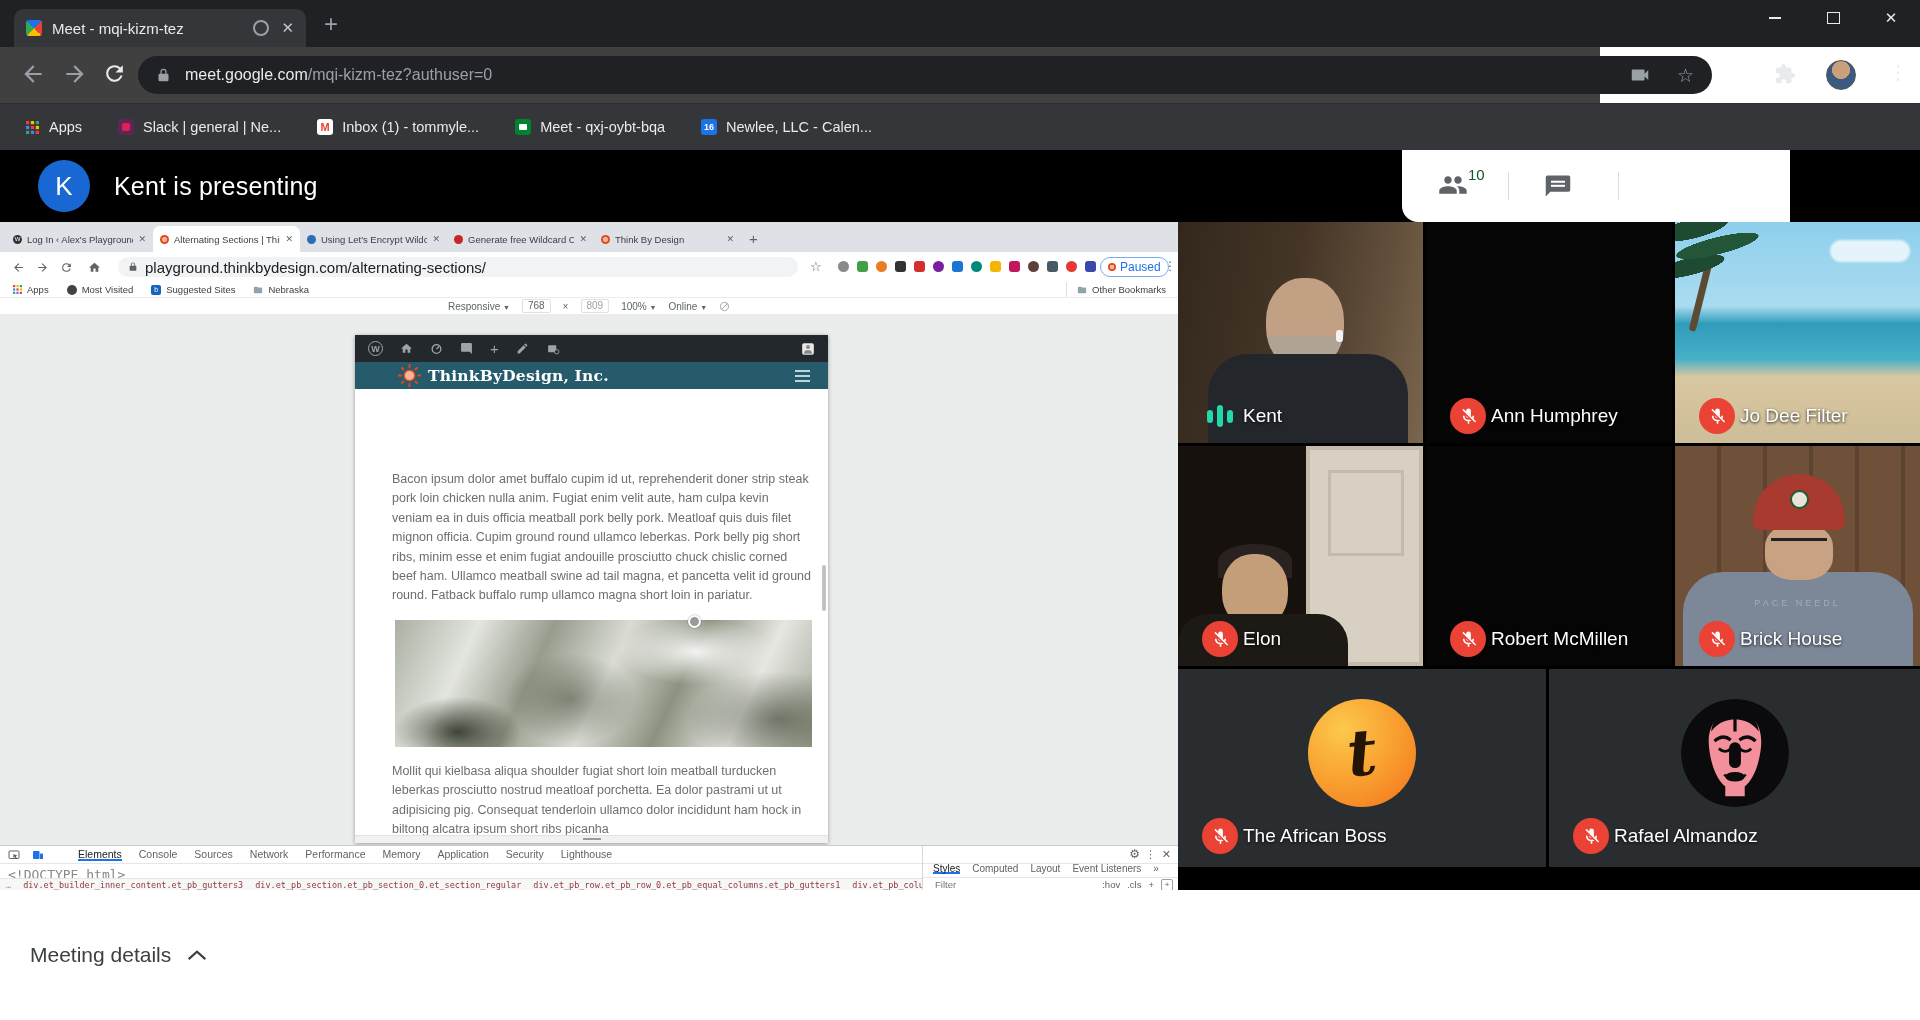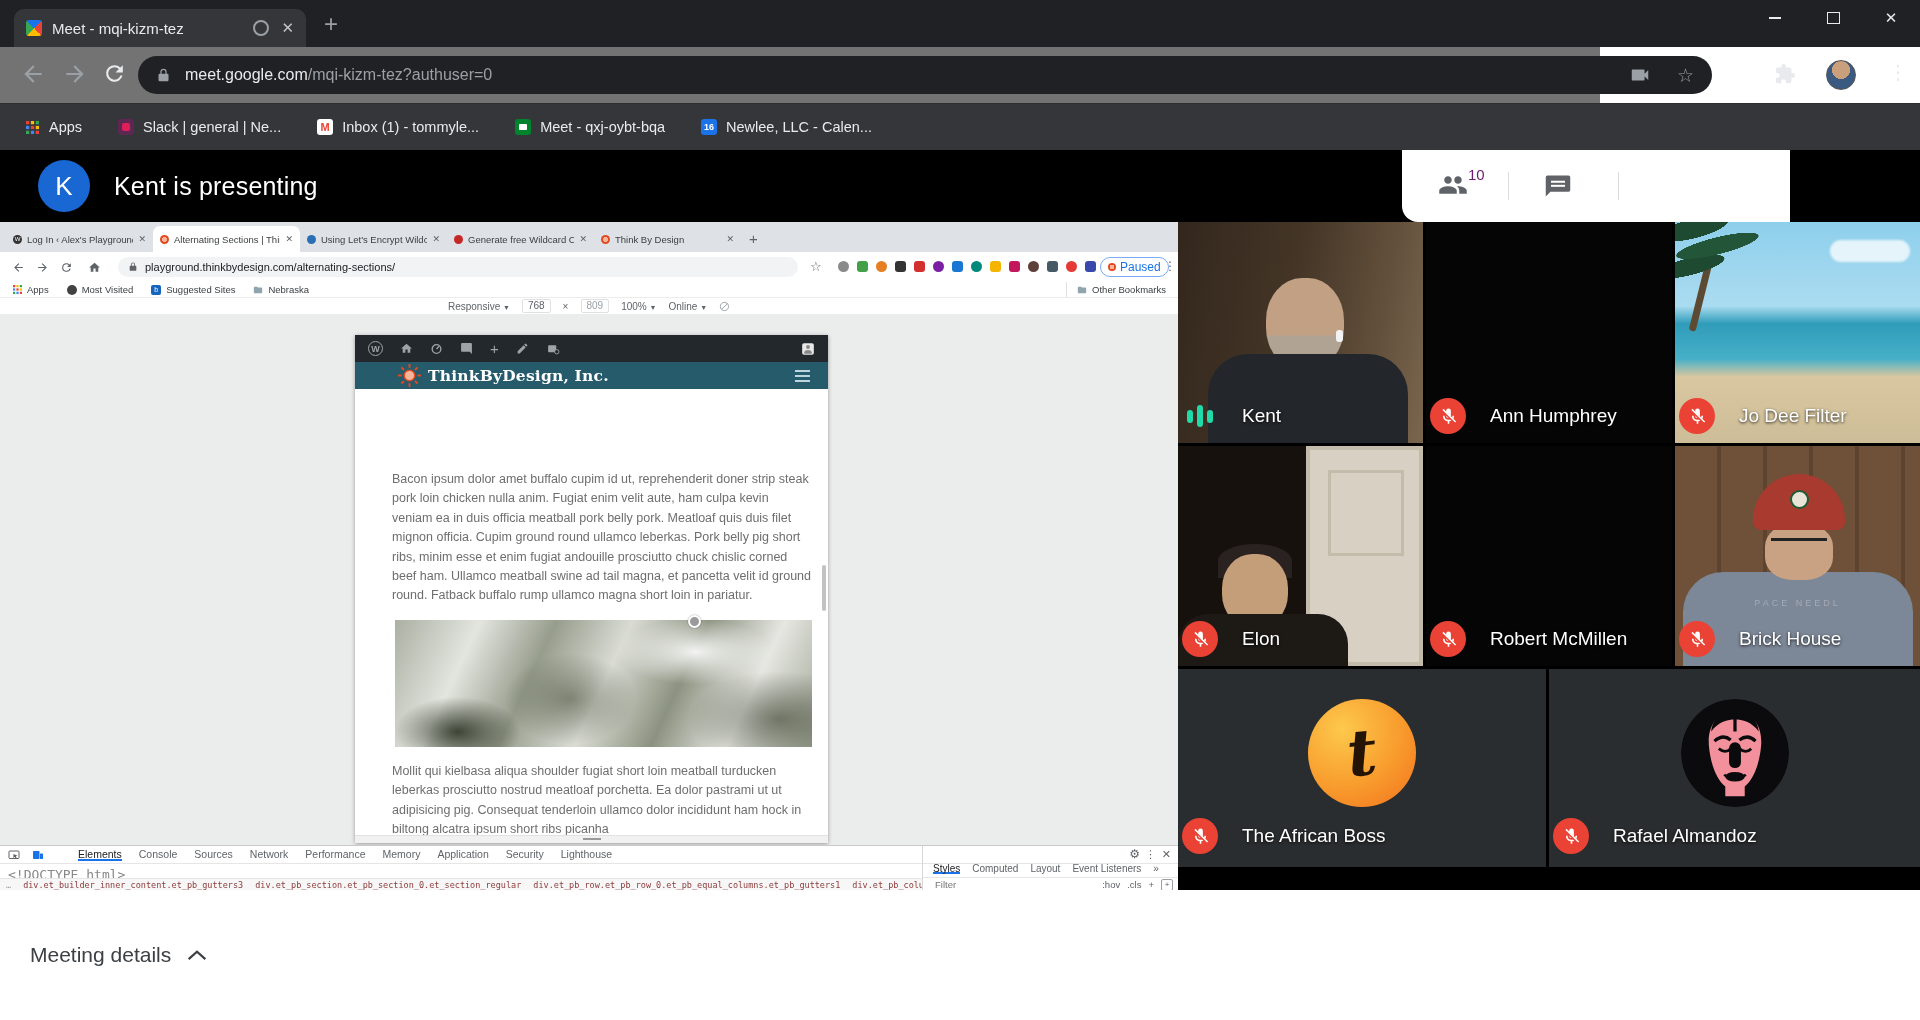--- a/index.html
+++ b/index.html
@@ -12,21 +12,21 @@
   .tab-fav{width:16px;height:16px;border-radius:3px;margin-right:10px;flex:none;background:conic-gradient(from 45deg,#ea4335 0 25%,#fbbc04 0 50%,#34a853 0 75%,#1a73e8 0 100%);}
   .tab-title{flex:1;white-space:nowrap;overflow:hidden;}
   .rec-ring{width:12px;height:12px;border:2.5px solid #9aa0a6;border-radius:50%;margin:0 12px;flex:none;}
   .tab-x{color:#c3c6cb;font-size:15px;flex:none;}
   .newtab{position:absolute;left:324px;top:12px;color:#9aa0a6;font-size:24px;line-height:24px;}
   .winbtn{position:absolute;top:0;width:58px;height:36px;display:flex;align-items:center;justify-content:center;color:#e8eaed;}
   .wb-min i{display:block;width:12px;height:1.5px;background:#e8eaed;}
   .wb-max i{display:block;width:11px;height:10px;border:1.5px solid #e8eaed;}
   .wb-close{font-size:15px;}
 
-  .toolbar{position:absolute;left:0;top:47px;width:1600px;height:56px;background:#737373;}
+  .toolbar{position:absolute;left:0;top:47px;width:1600px;height:56px;background:#404040;}
   .navic{position:absolute;top:14px;}
   .omnibox{position:absolute;left:138px;top:9px;width:1574px;height:38px;border-radius:19px;background:#202124;display:flex;align-items:center;padding:0 18px;box-sizing:border-box;}
   .omni-host{color:#e8eaed;font-size:16px;margin-left:14px;}
   .omni-path{color:#9aa0a6;font-size:16px;}
   .omni-sp{flex:1;}
   .star{color:#9aa0a6;font-size:19px;margin-left:26px;}
   .avatar-btn{position:absolute;left:1826px;top:13px;width:28px;height:28px;border-radius:50%;background:radial-gradient(circle at 50% 32%,#caa07c 0 38%,#3b5a82 39% 100%);border:1.5px solid #555;}
   .menu-dots{position:absolute;left:1888px;top:13px;color:#e8eaed;font-size:20px;}
 
   .bkbar{position:absolute;left:0;top:103px;width:1920px;height:47px;background:#35363a;border-top:1px solid #2c2d30;display:flex;align-items:center;gap:36px;padding-left:24px;box-sizing:border-box;}
@@ -38,21 +38,21 @@
   .fav-meet{background:#00832d;}
   .fav-meet i{display:block;width:8px;height:6px;background:#fff;border-radius:1px;}
   .fav-cal{background:#1a73e8;color:#fff;font-size:9px;font-weight:bold;}
 
   
   .meet-header{position:absolute;left:0;top:150px;width:1920px;height:72px;background:#000;}
   .k-avatar{position:absolute;left:38px;top:10px;width:52px;height:52px;border-radius:50%;background:#1967d2;color:#fff;font-size:26px;display:flex;align-items:center;justify-content:center;}
   .banner{position:absolute;left:114px;top:0;height:72px;display:flex;align-items:center;color:#fff;font-size:25px;letter-spacing:.2px;}
   .hdr-pill{position:absolute;left:1402px;top:0;width:388px;height:72px;background:#fff;border-radius:0 0 0 16px;}
   .people-wrap{position:absolute;left:36px;top:20px;}
-  .people-count{position:absolute;left:30px;top:-4px;color:#701a75;font-size:15px;}
+  .people-count{position:absolute;left:30px;top:-4px;color:#14532d;font-size:15px;}
   .vsep{position:absolute;top:22px;width:1px;height:28px;background:#dadce0;}
   .chat-ic{position:absolute;left:142px;top:22px;}
   .clock{position:absolute;left:232px;top:0;width:146px;height:72px;display:flex;align-items:center;justify-content:center;color:#73777b;font-size:27px;}
   .self-thumb{position:absolute;left:1790px;top:150px;width:130px;height:72px;overflow:hidden;background:linear-gradient(100deg,#aaa69d 0 55%,#c7c2b8 55% 100%);}
   .self-text{position:absolute;left:8px;top:6px;color:#3e6cb0;font-size:13px;opacity:.75;font-style:italic;text-shadow:0 0 2px #3e6cb0;}
   .self-head{position:absolute;left:86px;top:18px;width:26px;height:30px;border-radius:45%;background:#b78a65;}
   .self-glasses{position:absolute;left:89px;top:28px;width:20px;height:5px;border-top:2px solid #222;}
   .self-body{position:absolute;left:66px;top:44px;width:64px;height:30px;border-radius:12px 12px 0 0;background:#333a44;}
   .you-label{position:absolute;left:10px;bottom:6px;color:#fff;font-size:15px;font-weight:bold;text-shadow:0 1px 2px rgba(0,0,0,.8);}
   .self-dots{position:absolute;right:8px;bottom:8px;display:flex;gap:6px;}
@@ -63,21 +63,21 @@
   .s-tabstrip{position:absolute;left:0;top:0;width:1178px;height:30px;background:#dee1e6;display:flex;align-items:flex-end;padding-left:6px;box-sizing:border-box;}
   .s-tab{width:147px;height:26px;display:flex;align-items:center;gap:5px;padding:0 7px;box-sizing:border-box;font-size:9.5px;color:#3c4043;border-radius:7px 7px 0 0;}
   .s-tab .t{flex:1;white-space:nowrap;overflow:hidden;}
   .s-tab .x{color:#5f6368;font-size:9px;}
   .s-tab.on{background:#fff;}
   .s-dot{width:9px;height:9px;border-radius:50%;flex:none;display:flex;align-items:center;justify-content:center;color:#fff;font-size:6px;}
   .s-plus{color:#5f6368;font-size:15px;margin-left:8px;margin-bottom:5px;}
   .s-toolbar{position:absolute;left:0;top:30px;width:1178px;height:30px;background:#fff;border-bottom:1px solid #e4e4e4;}
   .s-nav{position:absolute;top:9px;}
   .s-omni{position:absolute;left:118px;top:5px;width:680px;height:20px;border-radius:10px;background:#f1f3f4;display:flex;align-items:center;padding:0 10px;box-sizing:border-box;gap:7px;}
-  .s-url{font-size:11px;color:#202124;}
+  .s-url{font-size:15px;color:#202124;}
   .s-star{position:absolute;left:810px;top:7px;color:#5f6368;font-size:13px;}
   .s-exts{position:absolute;left:838px;top:9px;display:flex;gap:8px;align-items:center;}
   .s-exts i{width:11px;height:11px;border-radius:3px;display:block;}
   .s-paused{position:absolute;left:1100px;top:5px;height:18px;padding:0 7px;border:1px solid #7baaf7;border-radius:10px;display:flex;align-items:center;gap:4px;color:#1a73e8;font-size:12px;background:#fff;}
   .s-paused i{width:8px;height:8px;border-radius:50%;background:radial-gradient(#f6b49a 40%,#e2491f 41% 100%);display:block;}
   .s-menu{position:absolute;left:1164px;top:7px;color:#5f6368;font-size:12px;}
   .s-bkbar{position:absolute;left:0;top:60px;width:1178px;height:16px;background:#fff;border-bottom:1px solid #ececec;display:flex;align-items:center;gap:18px;padding-left:12px;box-sizing:border-box;font-size:9.5px;color:#3c4043;}
   .s-bk{display:flex;align-items:center;gap:5px;white-space:nowrap;}
   .s-bk .ic{width:10px;height:10px;border-radius:2px;display:flex;align-items:center;justify-content:center;color:#fff;font-size:7px;}
   .s-other{margin-left:auto;padding-right:12px;border-left:1px solid #e0e0e0;padding-left:10px;height:100%;display:flex;align-items:center;gap:5px;}
@@ -160,21 +160,21 @@
   .b-face{position:absolute;left:90px;top:78px;width:68px;height:56px;border-radius:40%;background:#c9a183;}
   .b-glass{position:absolute;left:96px;top:92px;width:56px;height:8px;border-top:3px solid #222;}
   .b-body{position:absolute;left:8px;top:126px;width:230px;height:96px;border-radius:40px 40px 0 0;background:#7c8797;}
   .b-shirt-text{position:absolute;left:0;top:152px;width:245px;text-align:center;color:rgba(235,235,235,.35);font-size:9px;letter-spacing:3px;}
   .j-palm{position:absolute;left:-30px;top:-24px;width:130px;height:90px;background:
      radial-gradient(60px 16px at 40% 30%,#1d4a30 60%,transparent 61%),
      radial-gradient(70px 14px at 55% 55%,#235538 60%,transparent 61%),
      radial-gradient(60px 14px at 30% 70%,#1d4a30 60%,transparent 61%);transform:rotate(-14deg);}
   .j-trunk{position:absolute;left:22px;top:40px;width:7px;height:70px;background:#5d4a33;transform:rotate(14deg);border-radius:4px;}
   .j-cloud{position:absolute;right:10px;top:18px;width:80px;height:22px;border-radius:12px;background:rgba(255,255,255,.75);filter:blur(1px);}
-  .plabel{position:absolute;left:4px;bottom:9px;display:flex;align-items:center;gap:24px;}
+  .plabel{position:absolute;left:24px;bottom:9px;display:flex;align-items:center;gap:5px;}
   .plabel.row3{bottom:13px;}
   .pname{color:#fff;font-size:19px;text-shadow:0 1px 3px rgba(0,0,0,.85);white-space:nowrap;}
   .mutebadge{width:36px;height:36px;border-radius:50%;background:#ea4335;display:flex;align-items:center;justify-content:center;flex:none;}
   .eq{width:36px;height:36px;display:flex;align-items:center;justify-content:center;gap:4px;flex:none;}
   .eq i{display:block;width:6px;border-radius:3px;background:#21d9a9;}
   .eq .b1{height:13px;}.eq .b2{height:22px;}.eq .b3{height:13px;}
   .big-avatar{position:absolute;left:50%;top:30px;transform:translateX(-50%);width:108px;height:108px;border-radius:50%;overflow:hidden;}
   .av-african{background:radial-gradient(circle at 32% 28%,#fdc94c 0%,#f89b2d 55%,#f2711c 100%);display:flex;align-items:center;justify-content:center;}
   .av-t{font-family:"DejaVu Serif",serif;font-style:italic;font-weight:bold;font-size:64px;color:#241405;transform:rotate(-6deg);line-height:1;}
 

